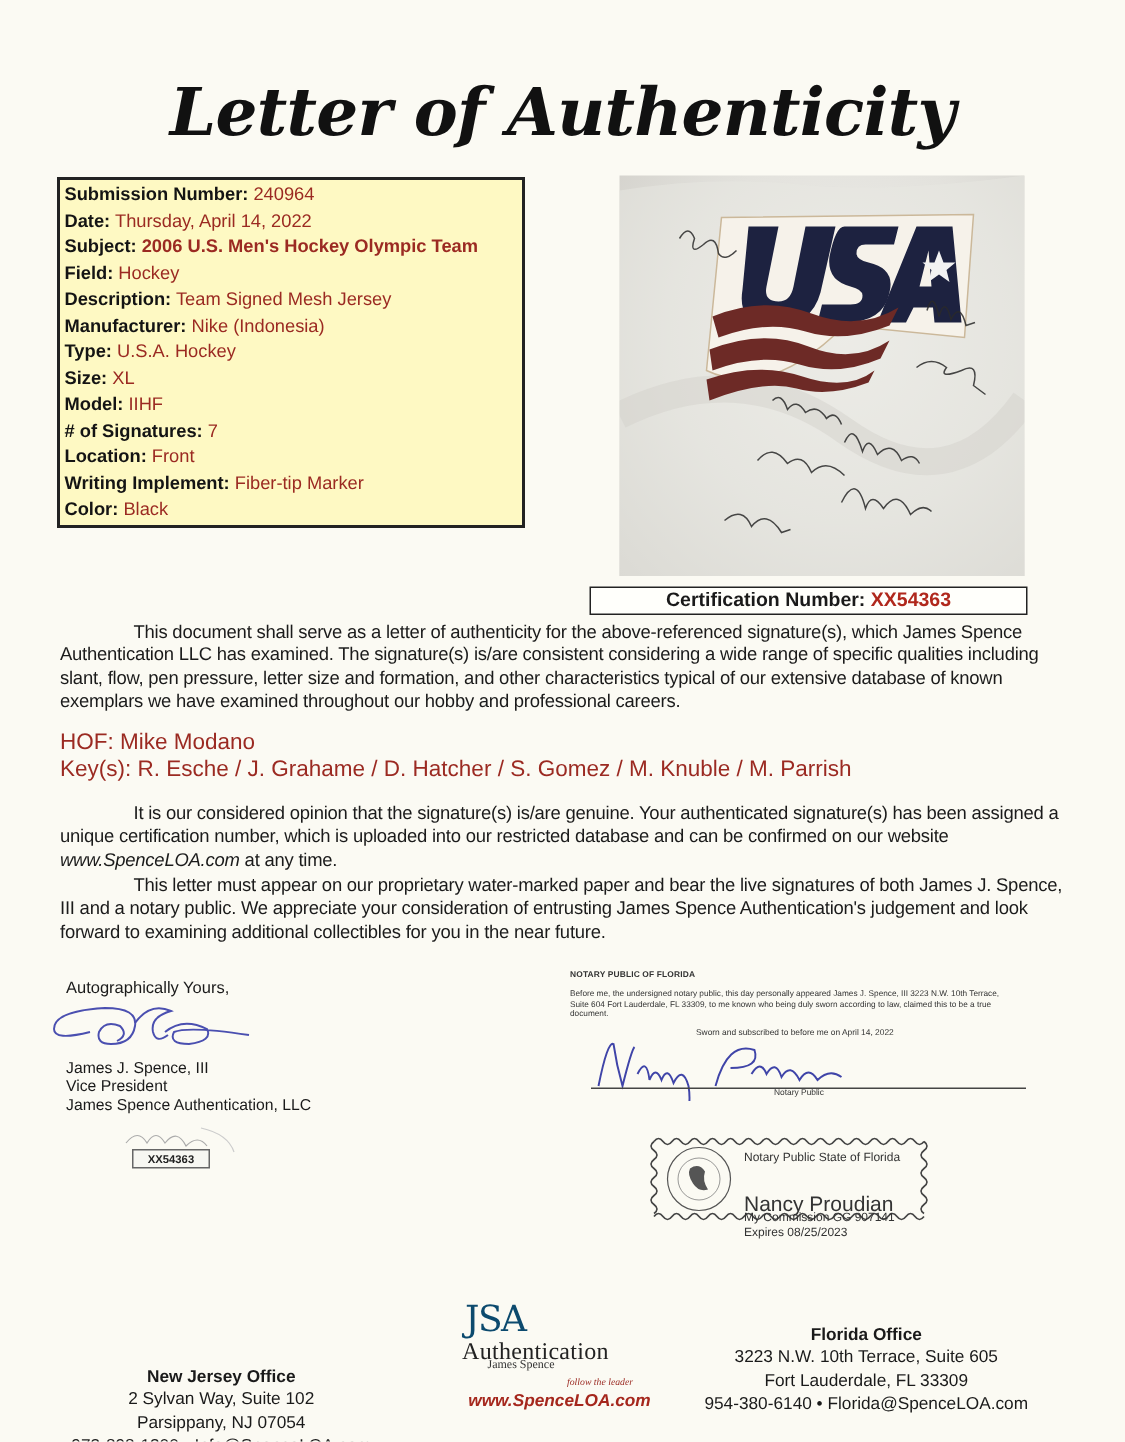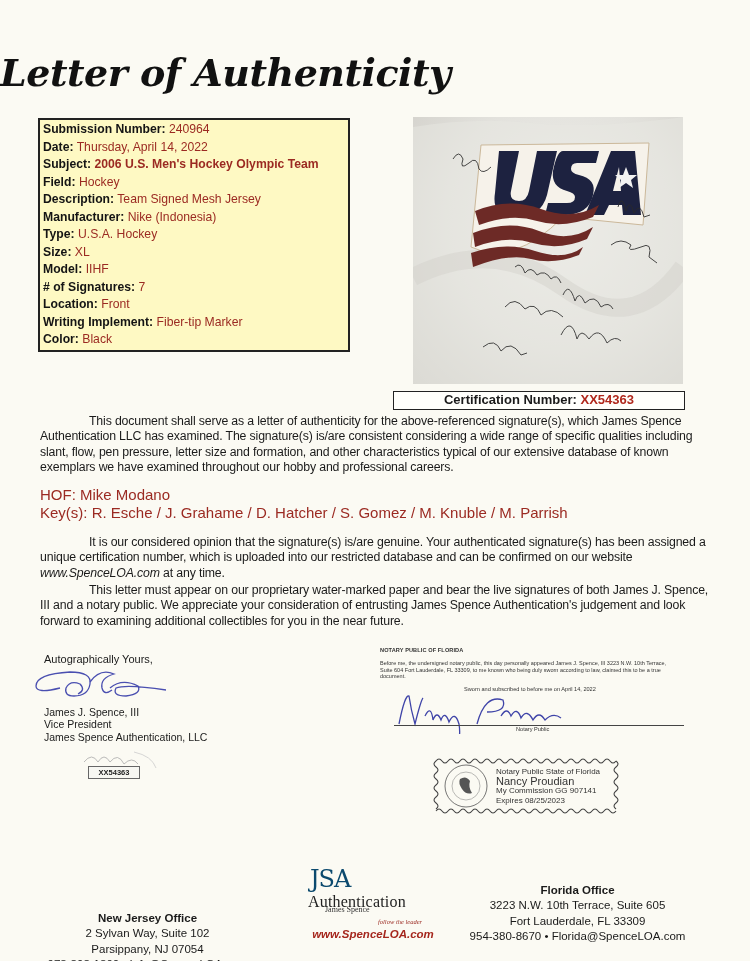--- a/index.html
+++ b/index.html
@@ -5,24 +5,24 @@
   * { box-sizing: border-box; margin: 0; padding: 0; }
   html, body { width: 750px; height: 961px; overflow: hidden; }
   body {
     background: #fbfaf3;
     font-family: "Liberation Sans", sans-serif;
     color: #1a1a1a;
     position: relative;
   }
   .title {
     position: absolute; left: 0; top: 50px; width: 750px;
-    text-align: left;
+    text-align: center;
     font-family: "DejaVu Serif", serif;
     font-style: italic; font-weight: bold;
-    font-size: 38px; letter-spacing: -0.5px;
+    font-size: 44px; letter-spacing: -0.5px;
     color: #111;
   }
   .details-box {
     position: absolute; left: 38px; top: 118px;
     width: 312px; height: 234px;
     border: 2px solid #222;
     background: #fef9c3;
     padding: 1px 0 0 3px;
   }
   .detail-row {
@@ -87,21 +87,21 @@
 
   .seal {
     position: absolute; left: 432px; top: 755px;
     width: 190px; height: 60px;
   }
   .seal svg { position: absolute; left: 0; top: 0; }
   .seal-text {
     position: absolute; left: 64px; top: 12px;
     font-size: 8px; line-height: 9.3px; color: #333;
   }
-  .seal-text .name { font-size: 11px; line-height: 10px; }
+  .seal-text .name { font-size: 14px; line-height: 10px; margin-top: 21px; }
 
   .footer-col {
     position: absolute; top: 883px;
     font-size: 11.5px; line-height: 15.3px; text-align: center; color: #1a1a1a;
   }
   .footer-col .head { font-weight: bold; }
   .footer-left { left: 40px; width: 215px; margin-top: 28px; }
   .footer-right { left: 450px; width: 255px; }
 
   .logo { position: absolute; left: 305px; top: 865px; width: 140px; height: 70px; }
@@ -245,14 +245,14 @@
   <div class="logo-james">James Spence</div>
   <div class="logo-auth">Authentication</div>
   <div class="logo-tag">follow the leader</div>
 </div>
 <div class="logo-web">www.SpenceLOA.com</div>
 
 <div class="footer-col footer-right">
   <div class="head">Florida Office</div>
   <div>3223 N.W. 10th Terrace, Suite 605</div>
   <div>Fort Lauderdale, FL 33309</div>
-  <div>954-380-8670 • Florida@SpenceLOA.com</div>
+  <div>954-380-6140 • Florida@SpenceLOA.com</div>
 </div>
 
 </body></html>

